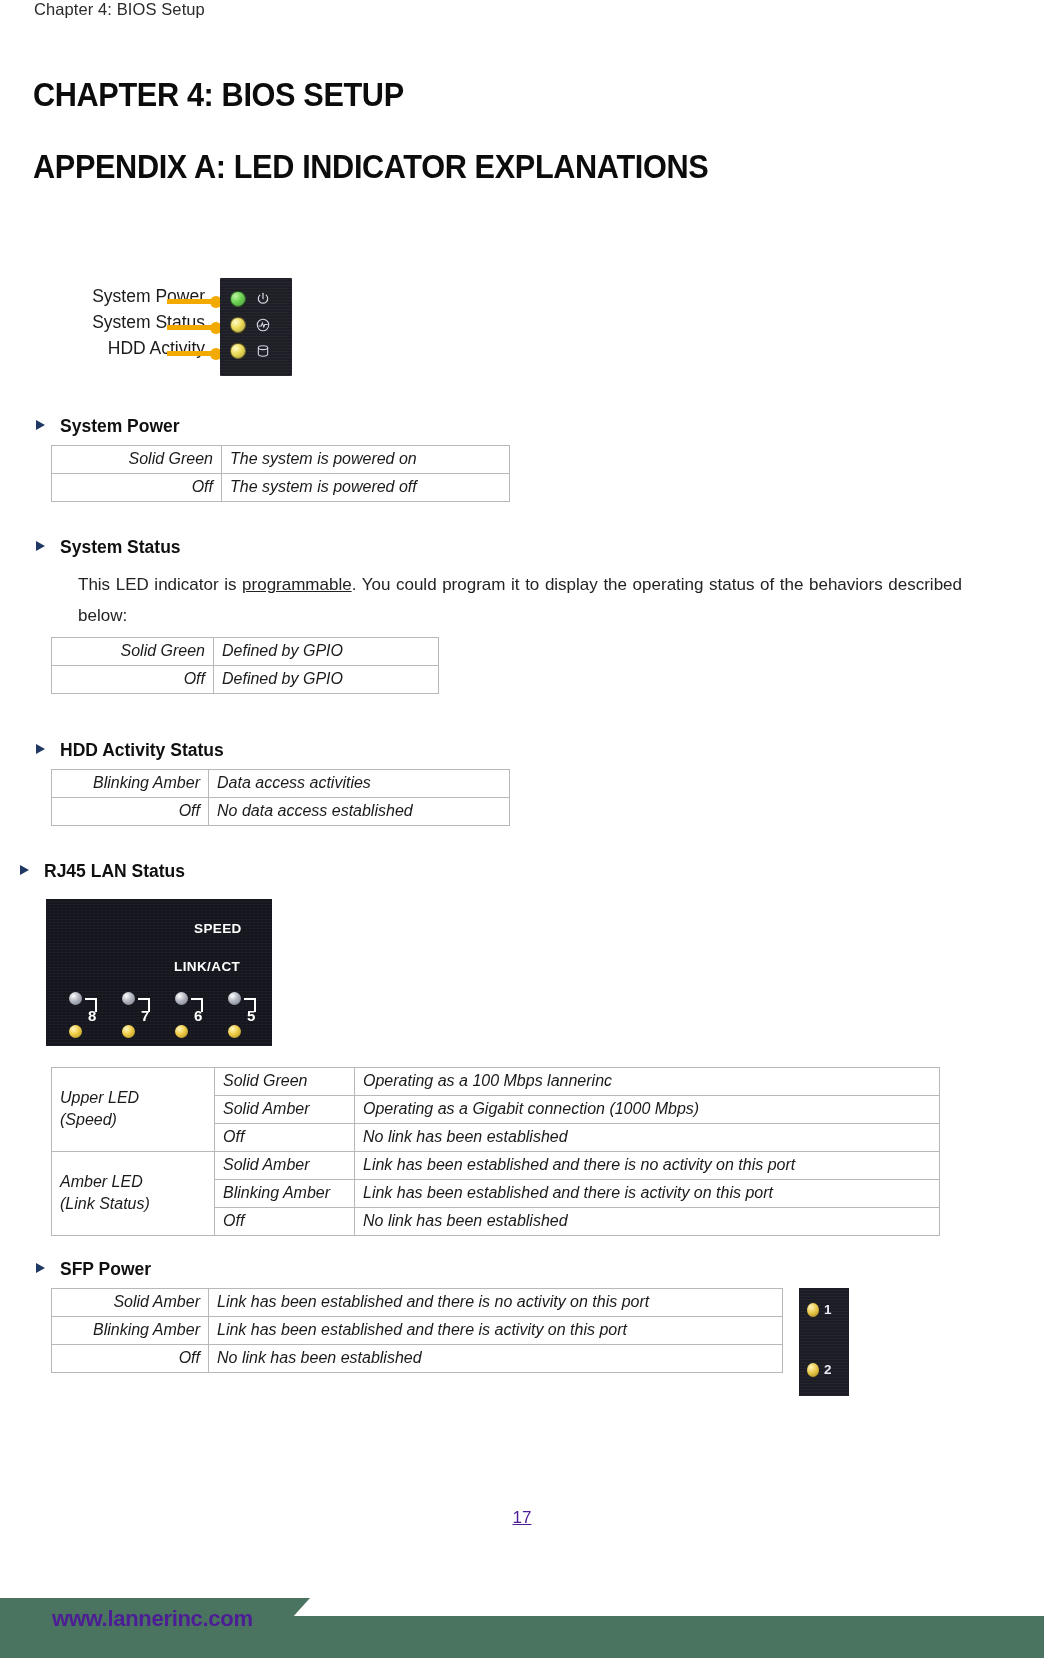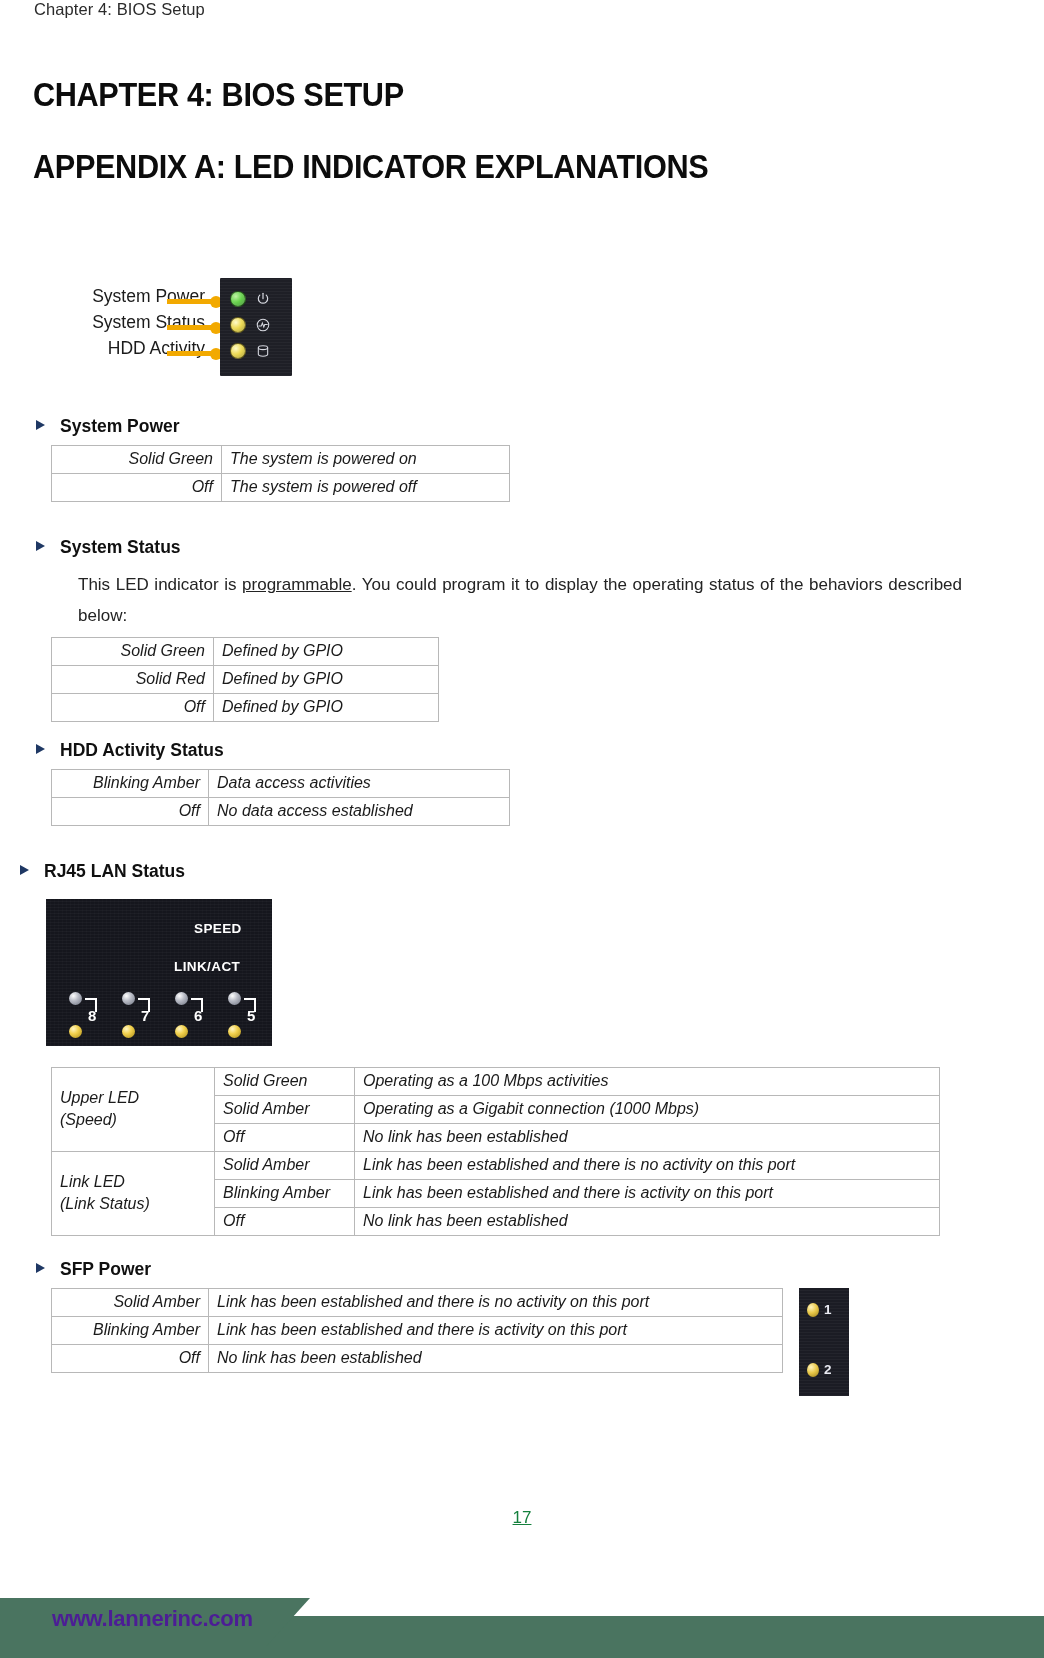--- a/index.html
+++ b/index.html
@@ -284,21 +284,21 @@
   }
 
   
   .page-number {
     position: absolute;
     left: 0;
     right: 0;
     top: 1508px;
     text-align: center;
     font-size: 17px;
-    color: #15803d;
+    color: #4c1d95;
     text-decoration: underline;
   }
   .footer-band {
     position: absolute;
     left: 0;
     bottom: 0;
     width: 1044px;
     height: 60px;
   }
   .band-back {
@@ -400,24 +400,20 @@
     <colgroup>
         <col style="width:162px">
         <col style="width:225px">
       </colgroup>
     <tbody>
       <tr>
         <td class="state c-green">Solid Green</td>
         <td class="desc">Defined by GPIO</td>
       </tr>
       <tr>
-        <td class="state c-red">Solid Red</td>
-        <td class="desc">Defined by GPIO</td>
-      </tr>
-      <tr>
         <td class="state c-off">Off</td>
         <td class="desc">Defined by GPIO</td>
       </tr>
     </tbody>
   </table>
 
   <div class="bullet-head" style="left:36px; top:740px;">
     <span class="tri"></span><span>HDD Activity Status</span>
   </div>
   <table class="led-table" style="left:51px; top:769px; width:458px;">
@@ -478,32 +474,32 @@
   <table class="led-table" style="left:51px; top:1067px; width:888px;">
     <colgroup>
         <col style="width:163px">
         <col style="width:140px">
         <col style="width:585px">
       </colgroup>
     <tbody>
       <tr>
         <td class="group" rowspan="3"><span>Upper LED</span><br><span>(Speed)</span></td>
         <td class="state center c-green">Solid Green</td>
-        <td class="desc">Operating as a 100 Mbps activities</td>
+        <td class="desc">Operating as a 100 Mbps lannerinc</td>
       </tr>
       <tr>
         <td class="state center c-amber">Solid Amber</td>
         <td class="desc">Operating as a Gigabit connection (1000 Mbps)</td>
       </tr>
       <tr>
         <td class="state center c-off">Off</td>
         <td class="desc">No link has been established</td>
       </tr>
       <tr>
-        <td class="group" rowspan="3"><span>Link LED</span><br><span>(Link Status)</span></td>
+        <td class="group" rowspan="3"><span>Amber LED</span><br><span>(Link Status)</span></td>
         <td class="state center c-amber">Solid Amber</td>
         <td class="desc">Link has been established and there is no activity on this port</td>
       </tr>
       <tr>
         <td class="state center c-amber">Blinking Amber</td>
         <td class="desc">Link has been established and there is activity on this port</td>
       </tr>
       <tr>
         <td class="state center c-off">Off</td>
         <td class="desc">No link has been established</td>

